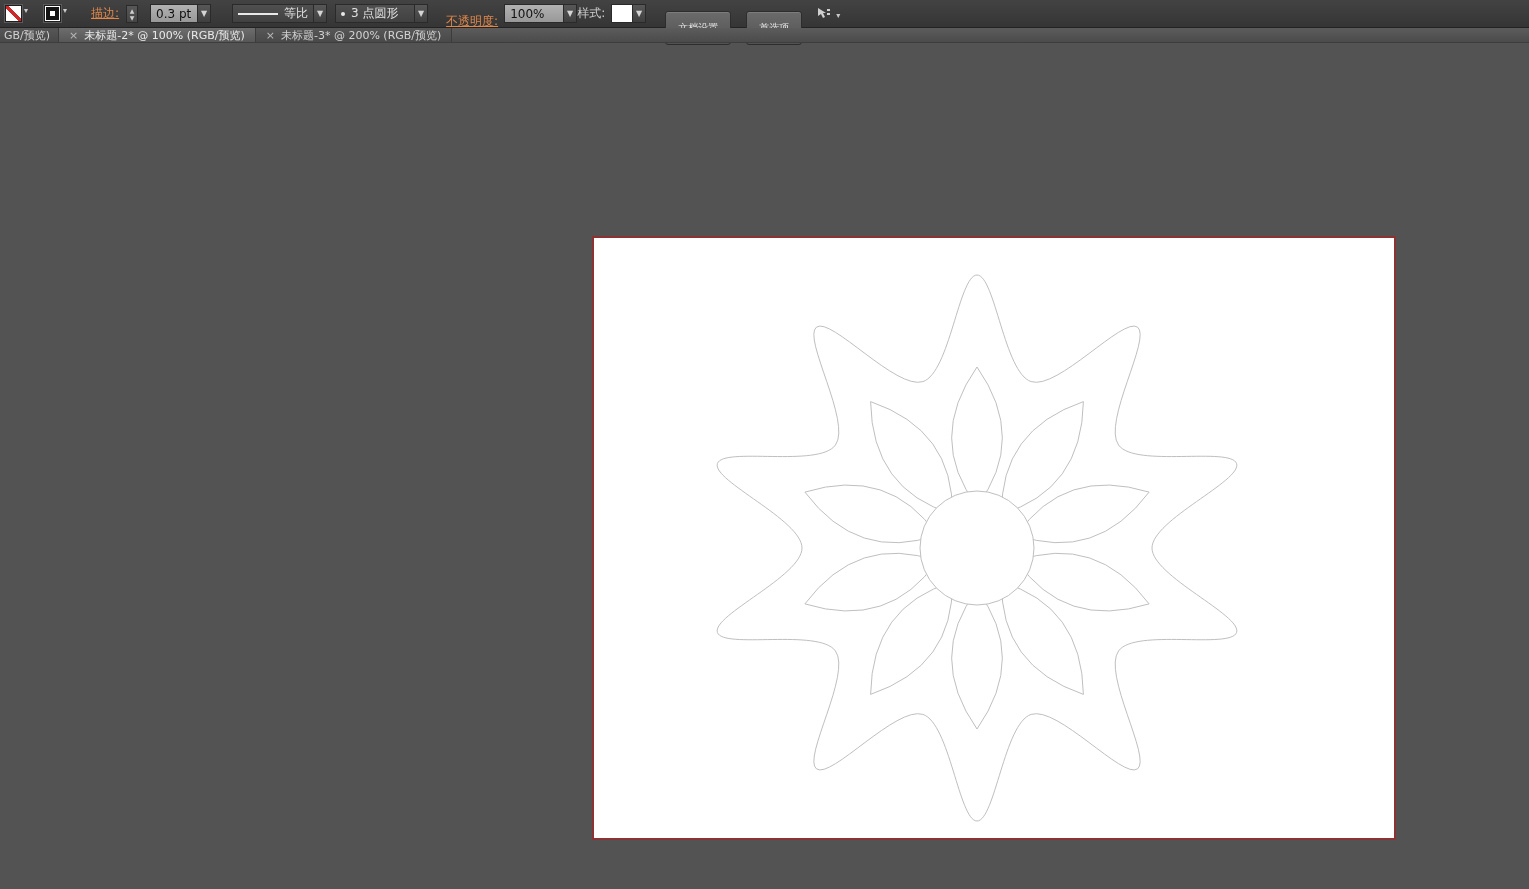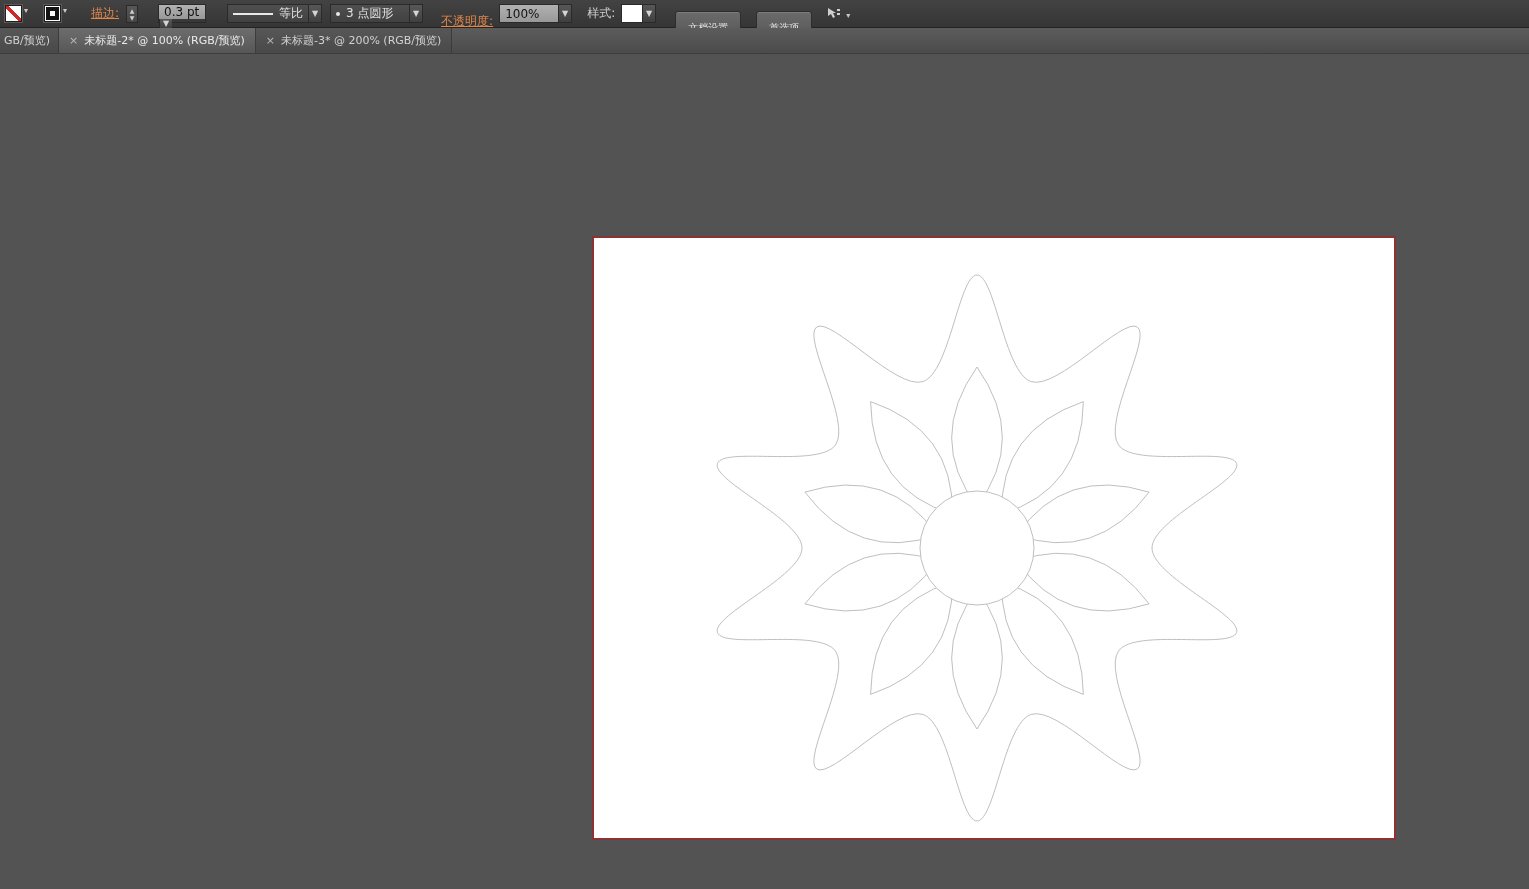--- a/index.html
+++ b/index.html
@@ -91,21 +91,21 @@
     color: #e4e4e4; font-size: 10px;
     box-shadow: inset 0 1px 0 rgba(255,255,255,.12);
     margin-top: 28px;
   }
   .flyout-icon {
     display: inline-flex; align-items: center; gap: 3px; color:#cfcfcf;
   }
 
   
   .tab-bar {
-    position: absolute; top: 28px; left: 0; right: 0; height: 26px;
+    position: absolute; top: 28px; left: 0; right: 0; height: 15px;
     background: linear-gradient(#5c5c5c,#4b4b4b);
     border-bottom: 1px solid #3d3d3d;
     display: flex; align-items: stretch;
     font-size: 11px; color: #d2d2d2;
   }
   .tab {
     display: flex; align-items: center;
     padding: 0 10px;
     border-right: 1px solid #3c3c3c;
     background: linear-gradient(#575757,#494949);
@@ -144,21 +144,21 @@
     </div>
   <span class="mini-arrow">▾</span>
 
   <span class="link-label" style="margin-left:22px;">描边:</span>
 
   <div class="stepper" style="margin-left:7px;">
     <span>▲</span>
     <span>▼</span>
   </div>
 
-  <div class="combo" style="margin-left:20px;flex-direction:column;">
+  <div class="combo" style="margin-left:12px;">
     <div class="field" style="width:46px;">0.3 pt</div>
     <div class="arrow-btn">▼</div>
   </div>
 
   <div class="combo" style="margin-left:21px;">
     <div class="field dark" style="width:80px;">
       <span class="profile-line"></span>
       <span>等比</span>
     </div>
     <div class="arrow-btn">▼</div>
@@ -172,21 +172,21 @@
     <div class="arrow-btn">▼</div>
   </div>
 
   <span class="link-label" style="margin-left:18px;margin-top:16px;">不透明度:</span>
 
   <div class="combo" style="margin-left:6px;">
     <div class="field" style="width:58px;">100%</div>
     <div class="arrow-btn">▼</div>
   </div>
 
-  <span class="plain-label" style="margin-left:15px;">样式:</span>
+  <span class="plain-label" style="">样式:</span>
 
   <div class="combo" style="margin-left:6px;">
     <div class="field" style="width:20px;background:#ffffff;"></div>
     <div class="arrow-btn">▼</div>
   </div>
 
   <button class="btn" style="margin-left:19px;">文档设置</button>
 
   <button class="btn" style="margin-left:15px;">首选项</button>
 

